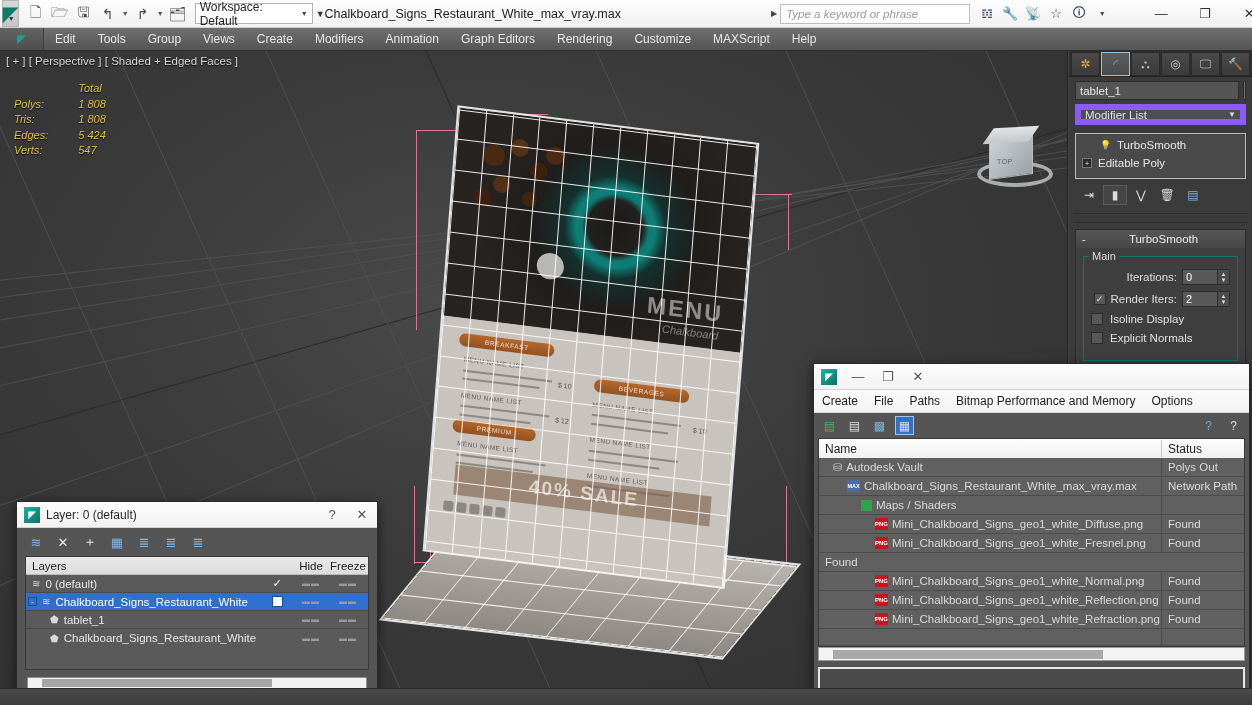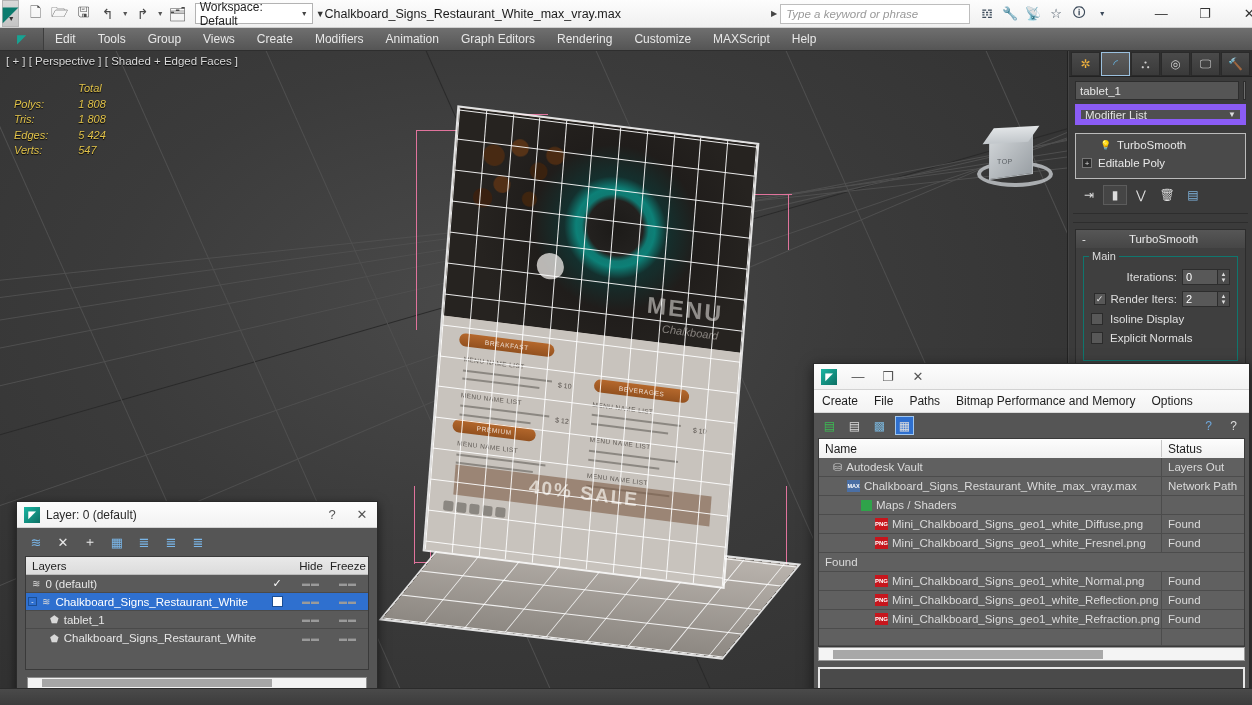--- a/index.html
+++ b/index.html
@@ -876,21 +876,21 @@
         <div class="n">Name</div>
         <div class="s">Status</div>
       </div>
 
       <div class="at-row">
         <div class="n">
             <span class="lvl1"></span>
             <span class="vaultico">⛁</span>
           <span>Autodesk Vault</span>
           </div>
-        <div class="s">Layers Out</div>
+        <div class="s">Polys Out</div>
       </div>
 
       <div class="at-row">
         <div class="n">
             <span class="lvl2"></span>
             <span class="maxico">MAX</span>
           <span>Chalkboard_Signs_Restaurant_White_max_vray.max</span>
           </div>
         <div class="s">Network Path</div>
       </div>

